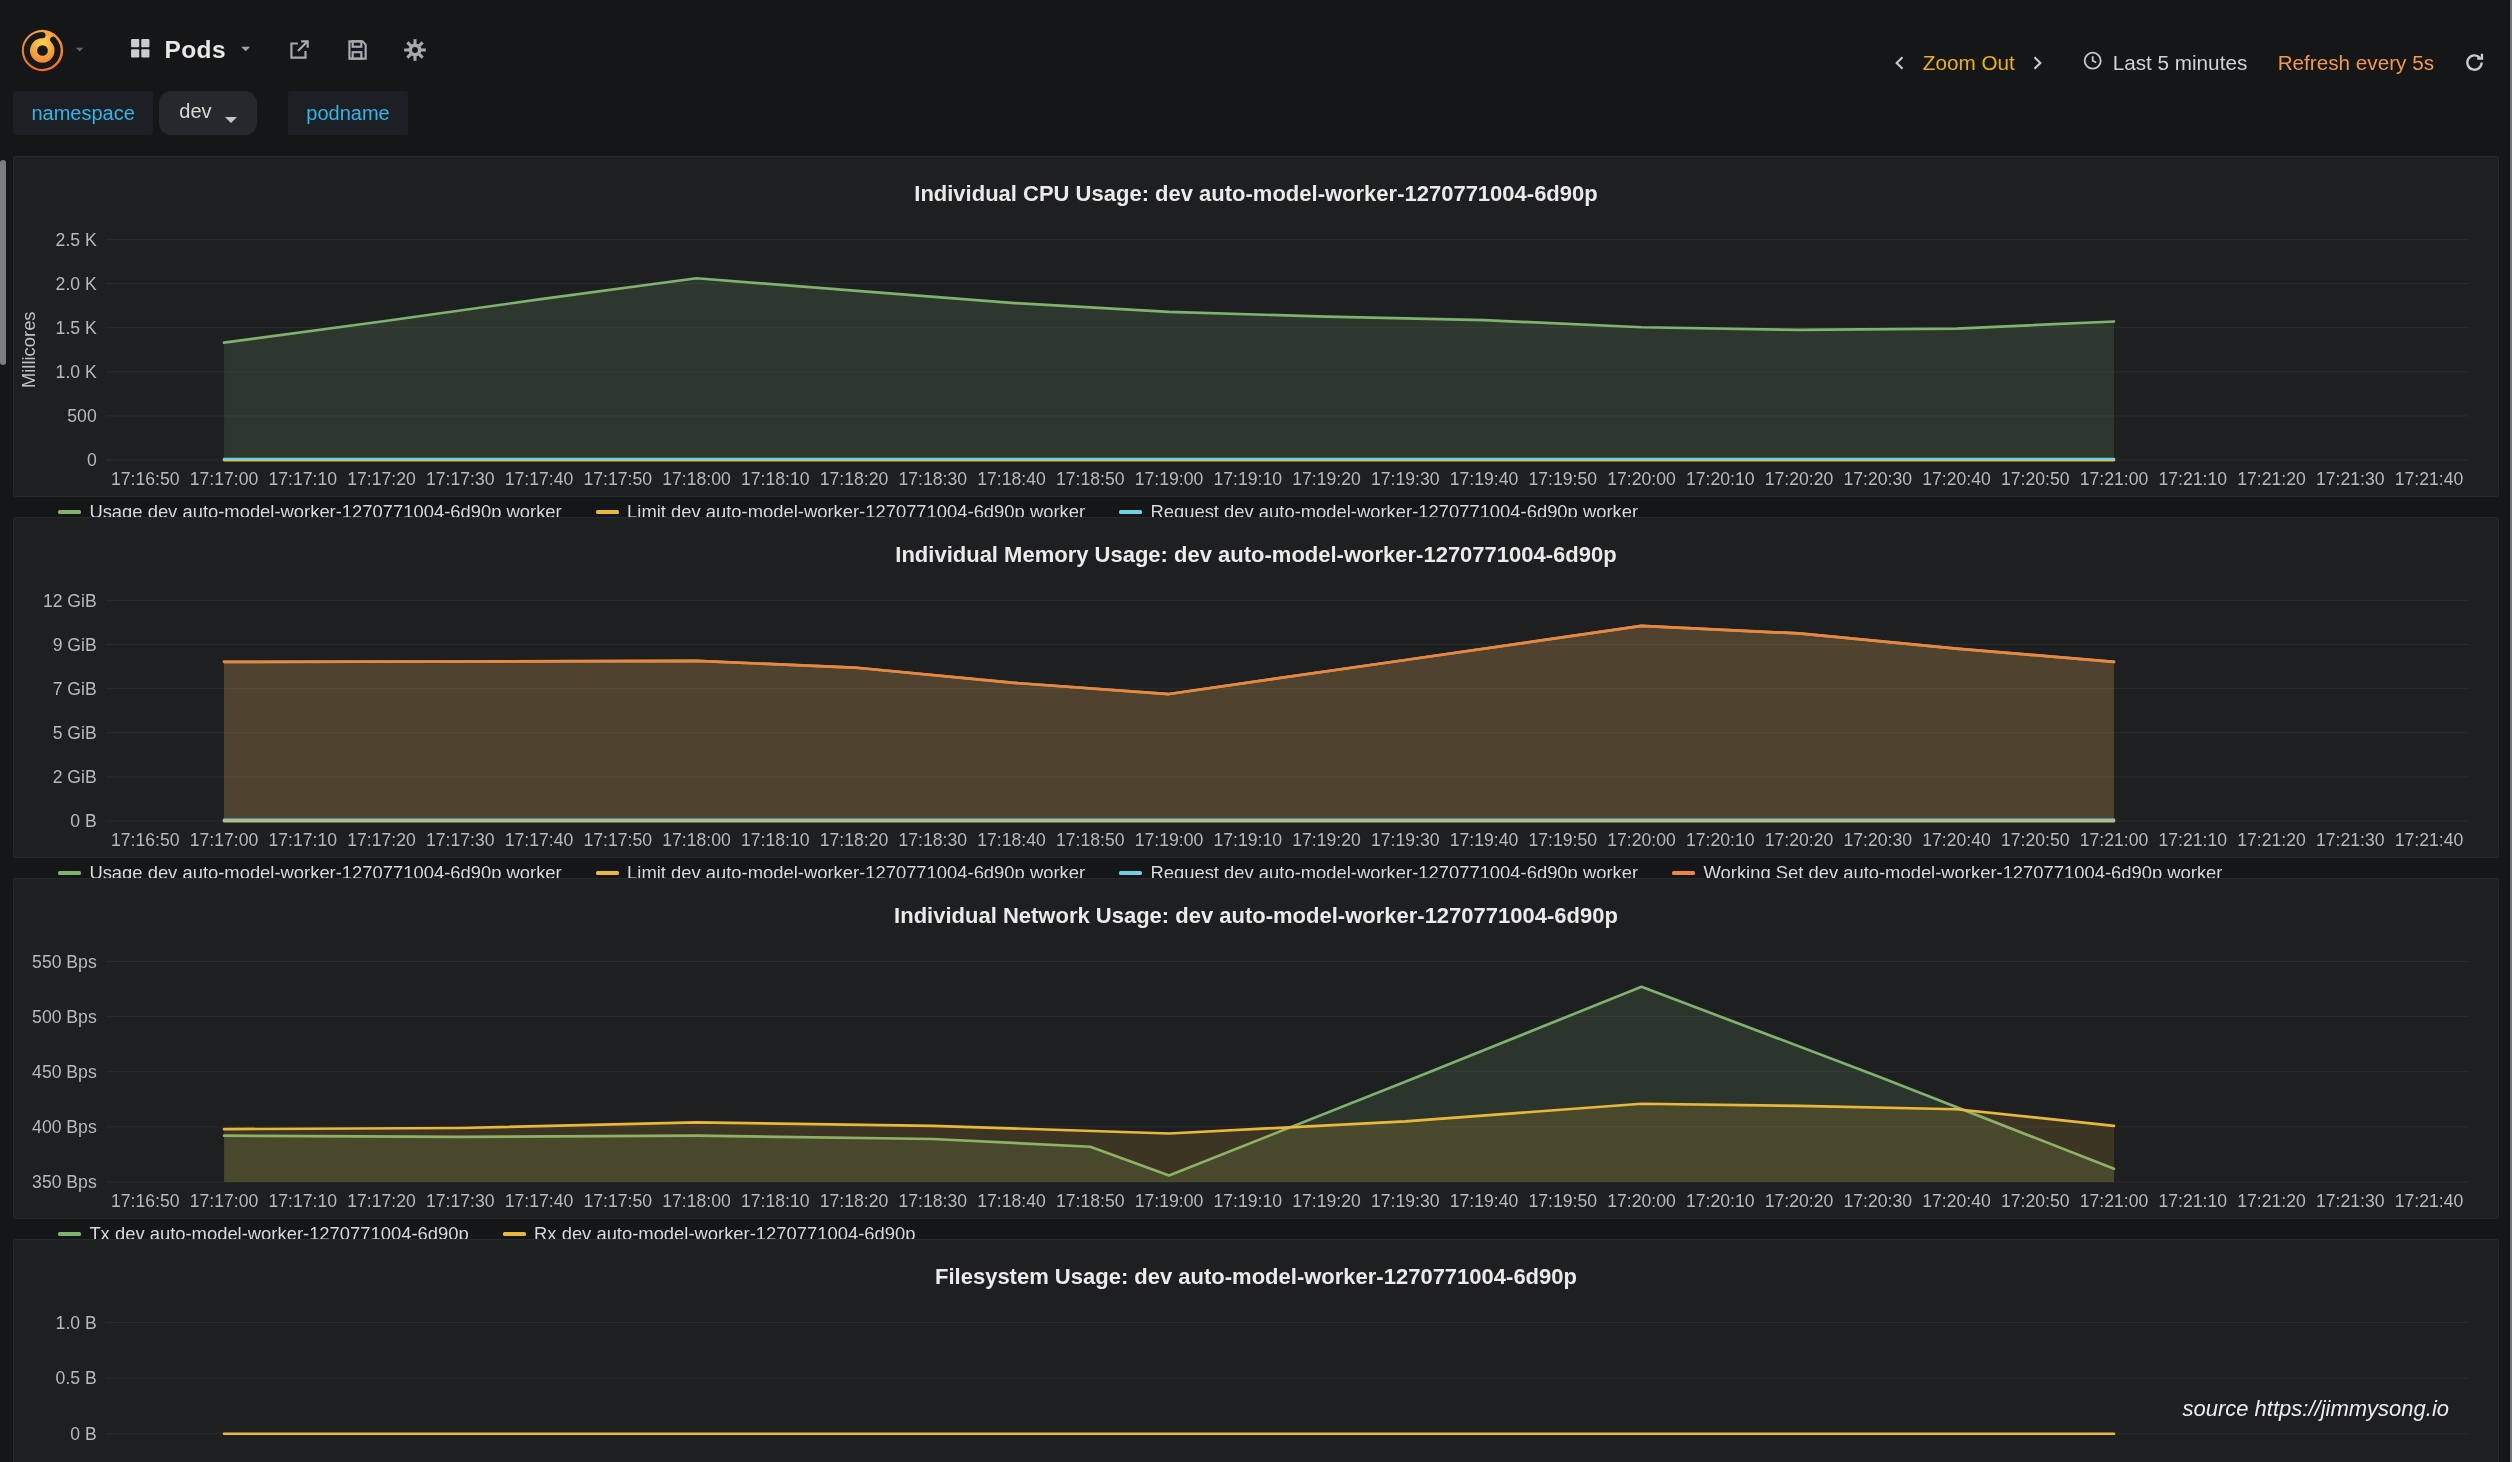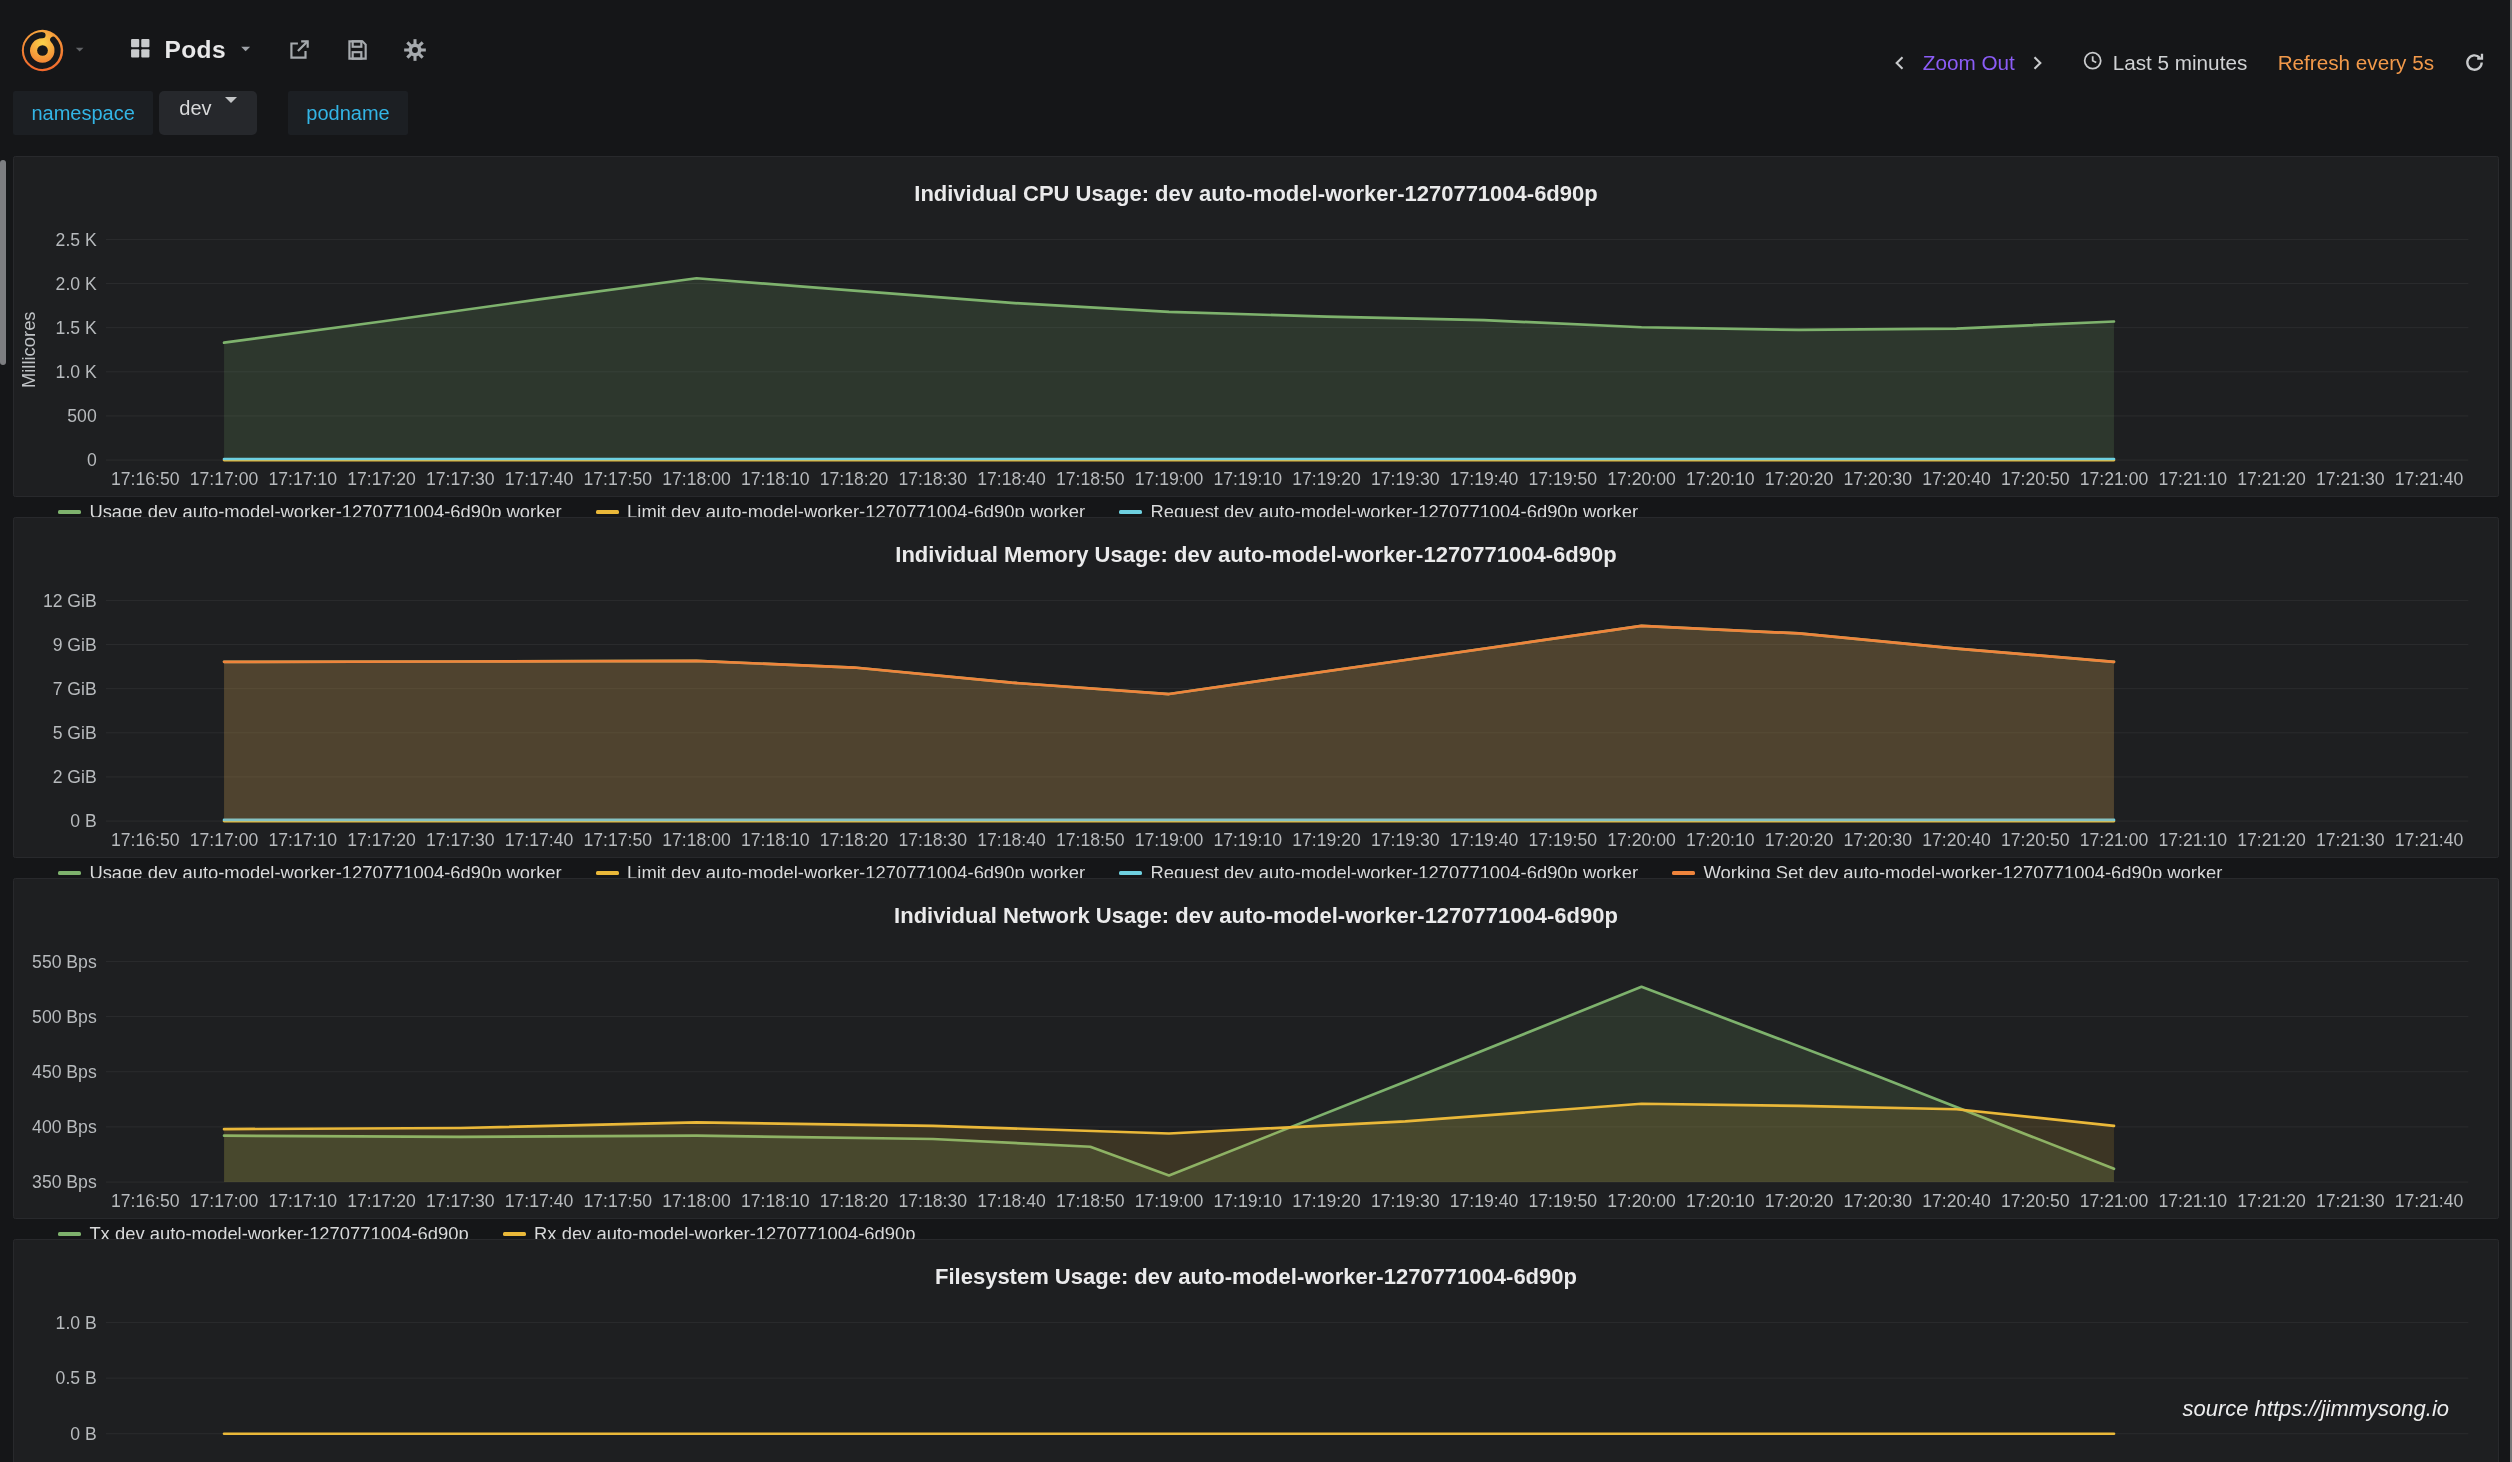--- a/index.html
+++ b/index.html
@@ -14,28 +14,28 @@
   .navbar { height:77px; display:flex; justify-content:space-between; align-items:flex-end; padding:0 26px 0 15.3px; }
   .nav-left, .nav-right { display:flex; align-items:center; }
   .logo-btn { width:54px; height:54px; display:flex; align-items:center; justify-content:center; cursor:pointer; }
   .logo-caret { margin-left:3.1px; display:flex; align-items:center; opacity:.55; }
   .dash-picker { display:flex; align-items:center; gap:12.3px; margin-left:40px; cursor:pointer; }
   .dash-title { font-size:24.5px; font-weight:bold; color:#e8e8e9; letter-spacing:0.4px; }
   .icon-btn { background:none; border:none; padding:0; margin:0; display:flex; align-items:center; justify-content:center; cursor:pointer; }
   .nav-left .icon-btn { margin-left:32px; }
   .nav-right { gap:0; }
   .nav-right .chev { margin:0 7.7px; }
-  .zoom-out { background:none; border:none; color:#8b5cf6; font-size:20.7px; font-family:inherit; cursor:pointer; padding:0 4.6px; }
+  .zoom-out { background:none; border:none; color:#eab308; font-size:20.7px; font-family:inherit; cursor:pointer; padding:0 4.6px; }
   .time-picker { background:none; border:none; color:#d0d2d4; font-size:20.7px; font-family:inherit; display:flex; align-items:center; gap:9.2px; margin-left:21.4px; cursor:pointer; }
   .refresh-interval { background:none; border:none; color:var(--accent_orange,#F2994A); font-size:20.7px; font-family:inherit; margin-left:18.4px; cursor:pointer; }
   .refresh-btn { margin-left:23px; }
   
   .variables-row { display:flex; align-items:center; padding:13.8px 13px 0; gap:6.1px; }
   .var-label { background:#1c1f23; color:var(--variable_blue,#33B5E5); height:44px; line-height:44px; padding:0 18.4px; font-size:20px; border-radius:2.3px; }
-  .var-value { background:#26282c; border:none; color:#d8d9da; height:44px; padding:6px 20px; font-size:20px; font-family:inherit; display:flex; align-items:flex-start; gap:13.8px; border-radius:5px; cursor:pointer; }
+  .var-value { background:#26282c; border:none; color:#d8d9da; height:44px; padding:12px 20px; font-size:20px; font-family:inherit; display:flex; align-items:flex-end; gap:13.8px; border-radius:12px; cursor:pointer; }
   .var-value .caret { width:0; height:0; border-left:6.1px solid transparent; border-right:6.1px solid transparent; border-top:6.9px solid #c3c5c7; }
   .var-gap { width:18.4px; }
   
   .dash { padding:21.4px 13px 0; }
   .panel { background:var(--panel_bg,#1E1F21); border:0.8px solid #28292c; border-radius:2.3px; height:341px; margin-bottom:20px; position:relative; }
   .panel-title { margin:16px; height:38px; line-height:41px; text-align:center; font-size:22px; font-weight:bold; color:#eaeaeb; cursor:pointer; }
   .chart { height:270px; position:relative; }
   .legend { height:29px; display:flex; align-items:center; gap:34px; padding-left:44px; font-size:18.4px; color:#d8d9da; }
   .legend-item { display:flex; align-items:center; gap:8.4px; cursor:pointer;text-decoration:underline; }
   .legend-marker { width:23px; height:3.8px; border-radius:1.5px; display:inline-block; }

